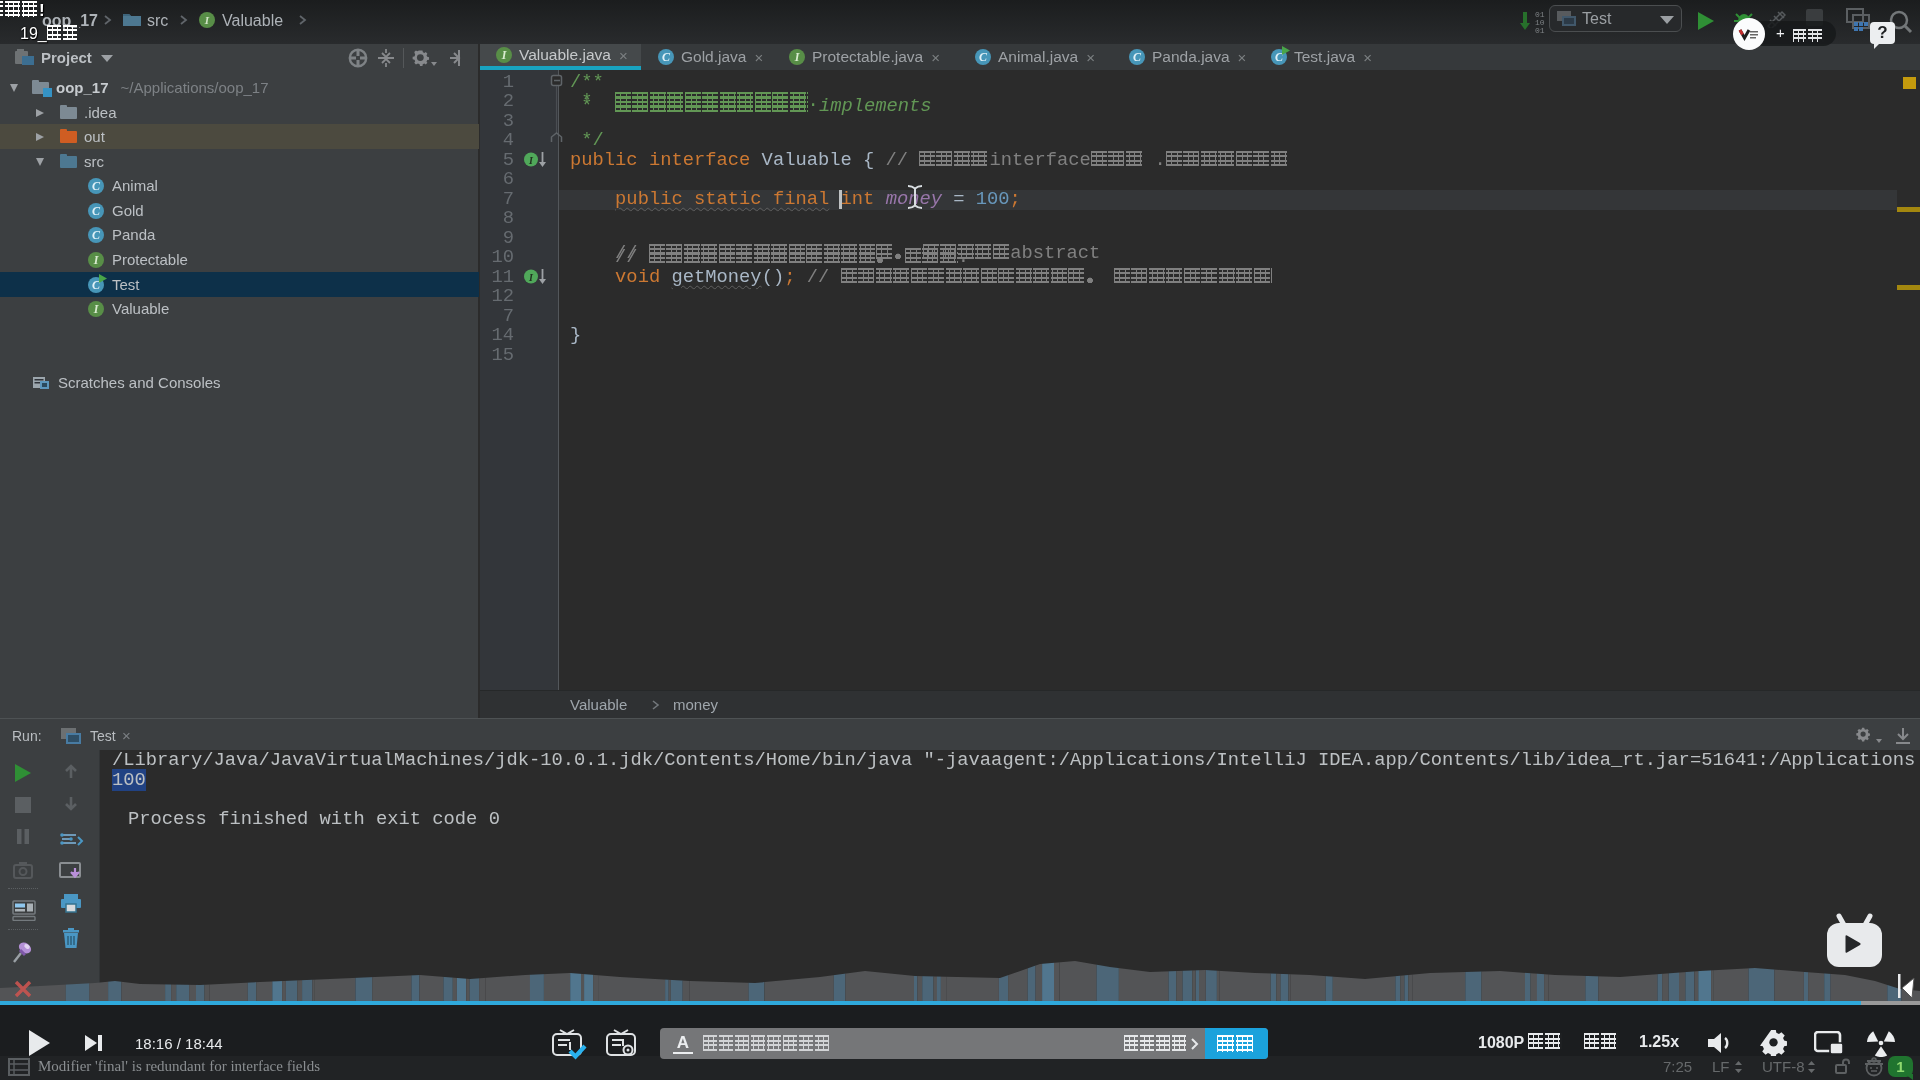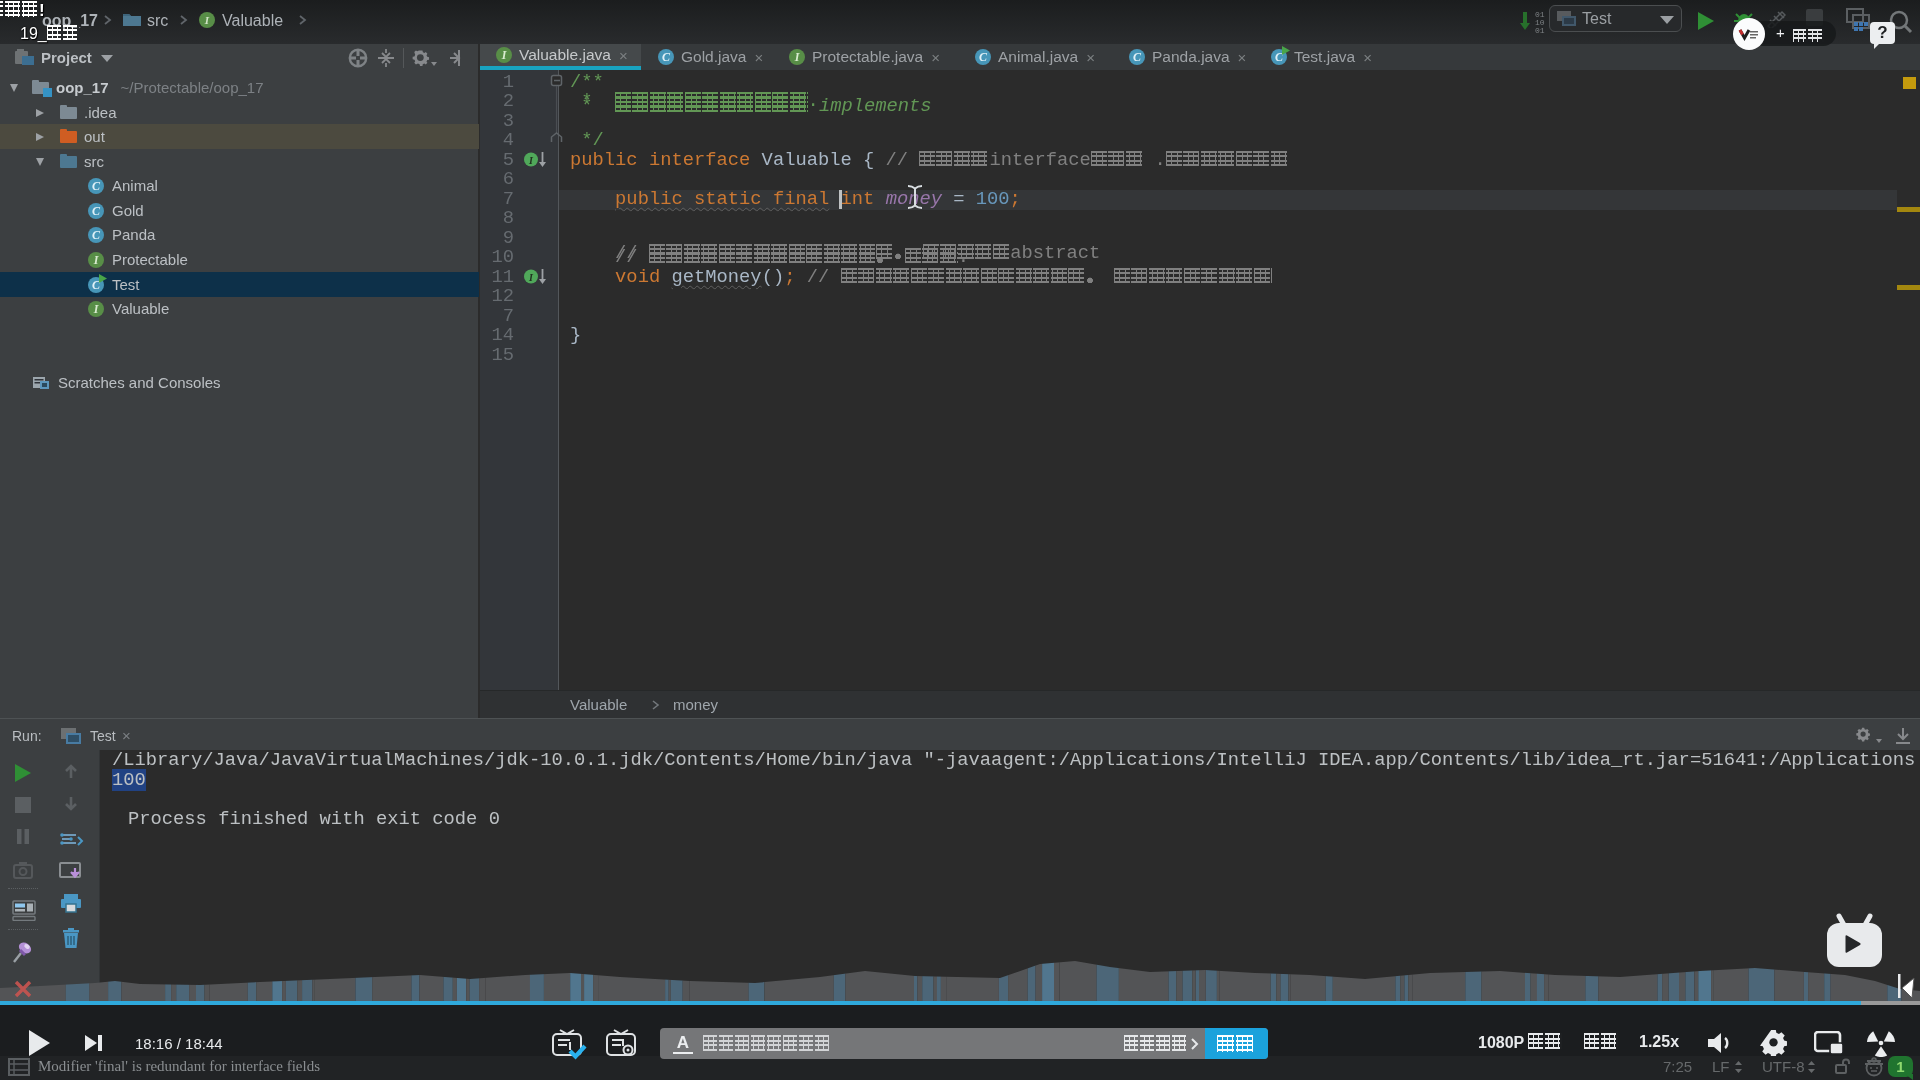--- a/index.html
+++ b/index.html
@@ -136,21 +136,21 @@
 <div class="trow" style="top:75px;">
       <svg class="arr" style="left:8px" width="12" height="12">
         <path d="M2 2l8 4-8 4z" fill="#9da1a5" transform="rotate(90 6 6)"></path>
       </svg>
  <span class="fold" style="margin-left:32px">
         <b></b>
         <i></i>
         <span style="position:absolute;right:-3px;bottom:-2px;width:9px;height:9px;background:#3592c4;"></span>
       </span>
  <span style="font-weight:bold;color:#c7cbcf">oop_17</span>
-      <span style="color:#7d8185;margin-left:12px">~/Protectable/oop_17</span>
+      <span style="color:#7d8185;margin-left:12px">~/Applications/oop_17</span>
     </div>
 <div class="trow" style="top:100px;"><svg class="arr" style="left:34px" width="12" height="12">
         <path d="M2 2l8 4-8 4z" fill="#9da1a5"></path>
       </svg>
  <span class="fold" style="margin-left:60px">
         <b></b>
         <i></i>
       </span>.idea</div>
 <div class="trow" style="top:124px;background:#4c4a3f;"><svg class="arr" style="left:34px" width="12" height="12">
         <path d="M2 2l8 4-8 4z" fill="#9da1a5"></path>

